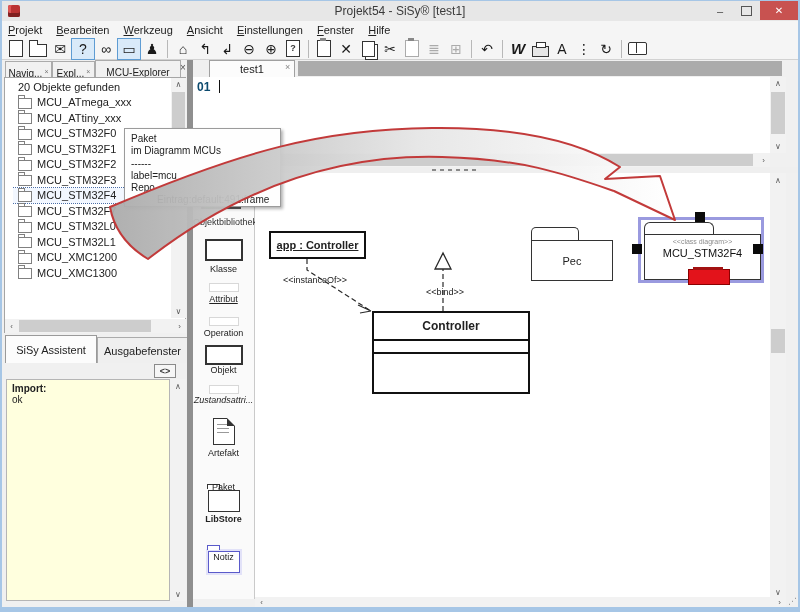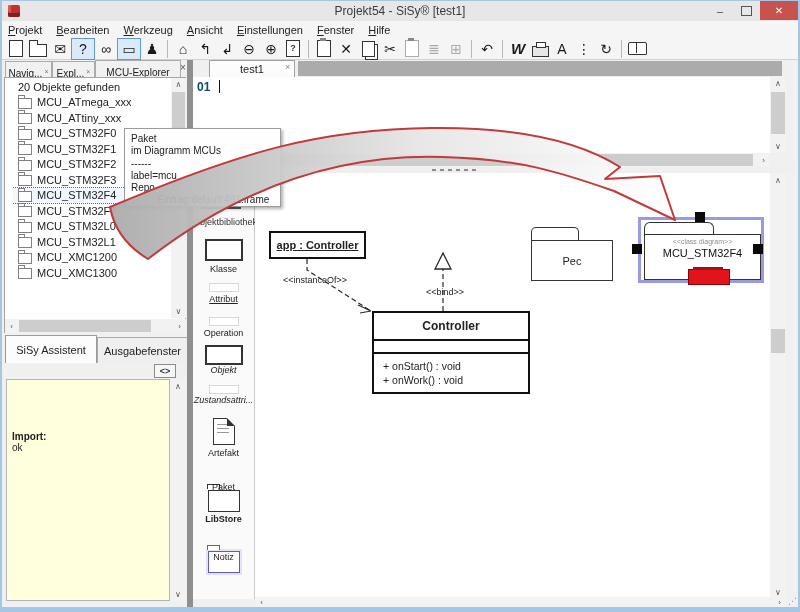--- a/index.html
+++ b/index.html
@@ -63,21 +63,21 @@
   .sb{background:#F2F2F2;}
   .sb-thumb{background:#CDCDCD;}
   .sb-arrow{display:flex;align-items:center;justify-content:center;font-size:8px;color:#5A5A5A;background:#F2F2F2;}
   
   .lp2-tab{position:absolute;font-size:11px;display:flex;align-items:center;justify-content:center;}
   #lp2-0{left:3px;top:334px;width:90px;height:27px;background:#FCFCFC;border:1px solid #9A9A9A;border-bottom:none;}
   #lp2-1{left:95px;top:336px;width:89px;height:25px;background:#EFEFEF;border:1px solid #ABABAB;border-bottom:none;}
   #code-btn{left:152px;top:363px;width:22px;height:14px;border:1px solid #8A8A8A;background:#F6F6F6;
             font-size:9px;font-weight:bold;display:flex;align-items:center;justify-content:center;color:#333;}
   #output{left:4px;top:378px;width:164px;height:222px;background:#FFFFDE;border:1px solid #B5B5B5;padding:3px 5px;font-size:10px;}
-  #output .out-title{font-weight:bold;color:#222;margin-top:48px;}
+  #output .out-title{font-weight:bold;color:#222;}
   
   #vsplit{left:185px;top:59px;width:6px;height:547px;background:#8F8F8F;}
   
   #main-tabbar{left:191px;top:59px;width:606px;height:17px;background:#F0F0F0;}
   #main-tab{left:207px;top:59px;width:86px;height:17px;background:#FCFCFC;border:1px solid #A0A0A0;border-bottom:none;
             font-size:11px;display:flex;align-items:center;justify-content:center;}
   #main-tab-x{left:283px;top:61px;font-size:9px;color:#888;}
   #tab-gray{left:296px;top:60px;width:484px;height:15px;background:#ABABAB;}
   
   #editor{left:191px;top:76px;width:577px;height:76px;background:#fff;}
@@ -348,21 +348,21 @@
     <div id="pal-partial"></div>
     <div id="pal-title">Objektbibliothek</div>
     <div id="pal-items">
         <div class="pi pi-class" style="top: 66px;"></div>
         <div class="pi-label" style="top: 91px;">Klasse</div>
         <div class="pi pi-line" style="top: 110px;"></div>
         <div class="pi-label" style="top: 121px; text-decoration: underline;">Attribut</div>
         <div class="pi pi-line" style="top: 144px;"></div>
         <div class="pi-label" style="top: 155px;">Operation</div>
         <div class="pi pi-object" style="top: 172px;"></div>
-        <div class="pi-label" style="top: 192px; font-style: italic;">Objekt</div>
+        <div class="pi-label" style="top: 192px;">Objekt</div>
         <div class="pi pi-line" style="top: 212px;"></div>
         <div class="pi-label" style="top: 222px; font-style: italic;">Zustandsattri...</div>
         <div class="pi pi-artifact" style="top: 245px;"></div>
         <div class="pi-label" style="top: 275px;">Artefakt</div>
         <div class="pi pi-package" style="top: 284px;"></div>
         <div class="pi-label" style="top: 309px;">Paket</div>
         <div class="pi pi-package pi-libstore" style="top: 317px;"></div>
         <div class="pi-label" style="top: 341px; font-weight: bold;">LibStore</div>
         <div class="pi pi-note" style="top: 351px;"></div>
         <div class="pi-label" style="top: 379px;">Notiz</div>
@@ -384,24 +384,20 @@
       <div class="m-name">MCU_STM32F4</div>
     </div>
   </div>
   <div class="handle" style="left:693px;top:211px;"></div>
   <div class="handle" style="left:630px;top:243px;"></div>
   <div class="handle" style="left:751px;top:243px;"></div>
   <div class="abs" id="red-marker"></div>
   <div class="abs" id="controller">
     <div class="c-title">Controller</div>
     <div class="c-attrs"></div>
-    <div class="c-ops">
-      <div>+ onStart() : void</div>
-      <div>+ onWork() : void</div>
-    </div>
   </div>
   <div class="conn-label" id="lbl-instanceof">&lt;&lt;instanceOf&gt;&gt;</div>
   <div class="conn-label" id="lbl-bind">&lt;&lt;bind&gt;&gt;</div>
 
   <div class="abs sb" style="left:768px;top:172px;width:16px;height:426px;">
     <div class="sb-arrow" style="height:14px;">∧</div>
     <div class="sb-thumb" style="position:absolute;left:1px;top:156px;width:14px;height:24px;"></div>
     <div class="sb-arrow" style="position:absolute;bottom:0;width:100%;height:14px;">∨</div>
   </div>
   <div class="abs sb" style="left:253px;top:596px;width:531px;height:11px;">

